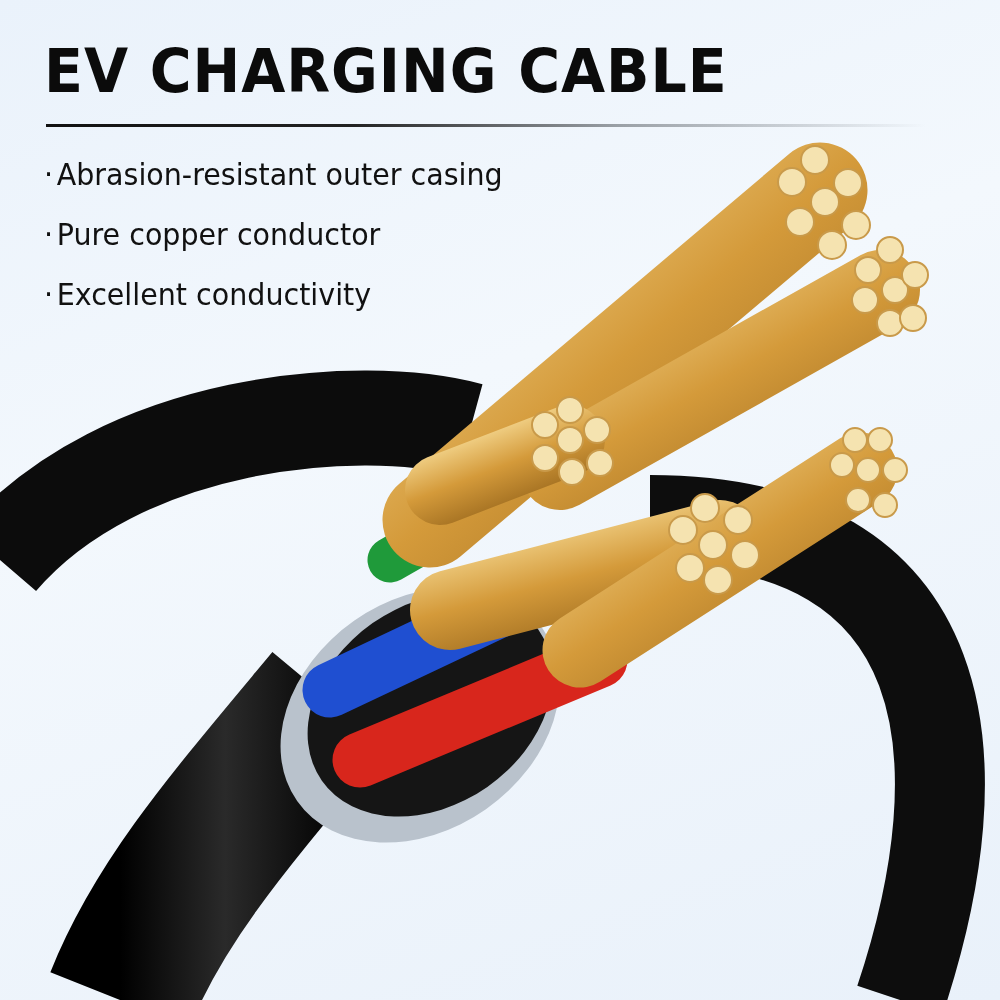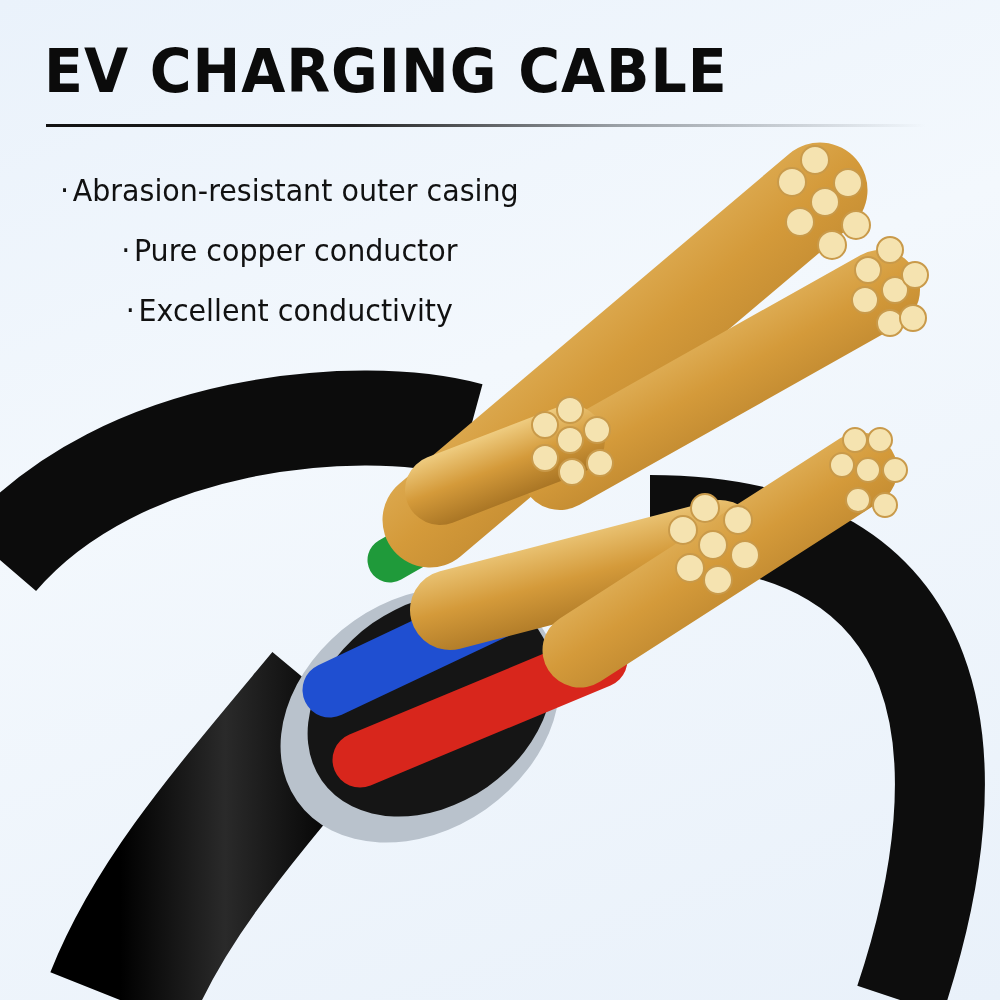--- a/index.html
+++ b/index.html
@@ -3,21 +3,21 @@
 <meta charset="utf-8">
 <style>
   html, body { margin:0; padding:0; }
   body { width:1000px; height:1000px; overflow:hidden; position:relative;
     background: linear-gradient(160deg, #eaf2fb 0%, #f3f8fd 40%, #e9f1fa 100%);
     font-family: "Liberation Sans", sans-serif; }
   .title { position:absolute; left:44px; top:36px; font-size:60px; font-weight:bold;
     color:#0b0b0b; letter-spacing:1px; font-family:"DejaVu Sans", sans-serif; transform:scaleX(0.95); transform-origin:left; }
   .rule { position:absolute; left:46px; top:124px; width:880px; height:3px;
     background: linear-gradient(90deg, #111 0%, #222 35%, #9aa0a6 65%, rgba(200,210,220,0) 100%); }
-  .features { position:absolute; left:44px; top:152px; margin:16px; padding:0; list-style:none;text-align:center; }
+  .features { position:absolute; left:44px; top:152px; margin:0; padding:0; list-style:none; }
   .features li { font-size:31px; color:#111; height:60px; line-height:44px; font-family:"DejaVu Sans", sans-serif; transform:scaleX(0.92); transform-origin:left; }
   .features li .dot { margin-right:4px; }
   svg.art { position:absolute; left:0; top:0; }
 </style>
 </head>
 <body>
 
 <div class="title">EV CHARGING CABLE</div>
 <div class="rule"></div>
 

